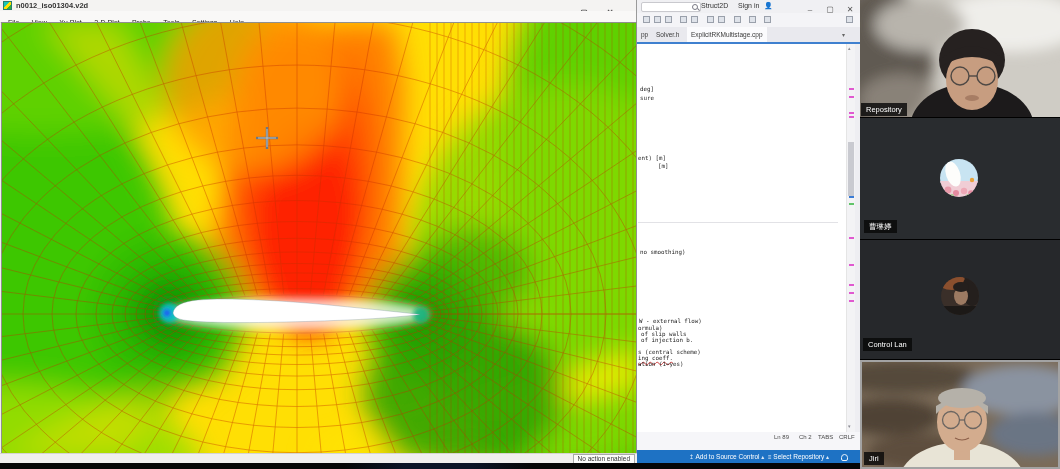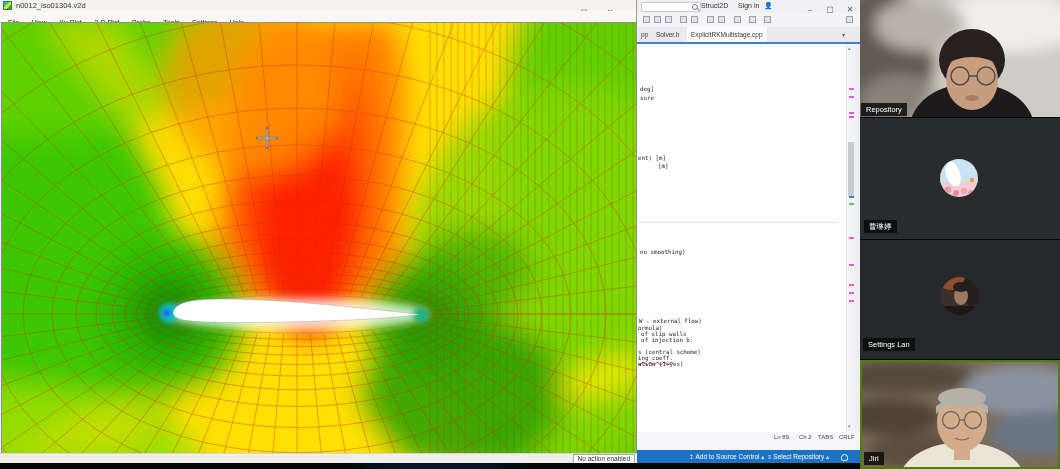--- a/index.html
+++ b/index.html
@@ -4,21 +4,21 @@
 <style>
   html,body{margin:0;padding:0;background:#000;}
   #screen{position:relative;width:1060px;height:469px;background:#000;overflow:hidden;
           font-family:"Liberation Sans",sans-serif;-webkit-font-smoothing:antialiased;}
   .abs{position:absolute;}
   .t{position:absolute;white-space:nowrap;}
 
   
   #cfd{left:0;top:0;width:637px;height:463px;background:#f2f1f0;border-right:1px solid #9a9a9a;
        box-shadow:3px 0 6px rgba(0,0,0,.35);box-sizing:border-box;}
-  #cfd-titlebar{left:0;top:0;width:100%;height:11px;background:#f4f3f2;}
+  #cfd-titlebar{left:0;top:0;width:100%;height:11px;background:#f4f3f2;font-weight:bold;}
   #cfd-appicon{left:3px;top:1px;width:9px;height:9px;background:linear-gradient(135deg,#19c8b4 0 40%,#ffe000 40% 70%,#2fae3c 70%);border:1px solid #2a7b6f;box-sizing:border-box;}
   #cfd-title{left:16px;top:1px;font-size:7.5px;color:#333;}
   .winbtn{font-size:8px;color:#555;width:22px;text-align:center;display:inline-block;}
   #cfd-menubar{left:0;top:11px;width:100%;height:11px;background:#f9f8f7;border-bottom:1px solid #e3e2e0;}
   .menu-item{display:inline-block;font-size:7px;color:#222;margin-left:8px;line-height:10px;}
   #cfd-canvas{left:1px;top:22px;width:634px;height:430px;border:1px solid #8f8f8f;background:#ffdf04;}
   #cfd-statusbar{left:0;top:453px;width:637px;height:10px;background:#f0efee;border-top:1px solid #d5d4d2;}
   #cfd-status-btn{right:2px;top:0px;left:auto;font-size:6.5px;color:#333;background:#fbfbfb;border:1px solid #a9a9a9;padding:0px 4px;line-height:8px;}
 
   
@@ -54,21 +54,21 @@
   #vs-statusline{left:0;top:432px;width:223px;height:18px;background:#f6f6f9;}
   .statitem{position:absolute;top:2px;font-size:6px;color:#4a4a4a;}
   #vs-bluebar{left:0;top:450px;width:223px;height:13px;background:#1e72c4;color:#fff;font-size:6.5px;line-height:13px;}
   #vs-bluebar .ico{color:#dce9f7;font-size:6px;}
   #bell-icon{left:204px;top:4px;width:5px;height:5px;border:1px solid #eaf2fb;border-radius:50% 50% 2px 2px;}
 
   
   #panel{left:860px;top:0;width:200px;height:469px;background:#000;}
   .tile{position:absolute;left:0;width:200px;overflow:hidden;background:#26282b;}
   .namelabel{position:absolute;background:rgba(8,8,8,.82);color:#fff;font-size:7.5px;line-height:9px;padding:2px 5px;}
-  #tile-4{box-sizing:border-box;border:2px solid #4d7c0f;}
+  #tile-4{box-sizing:border-box;border:2px solid #a3a3a3;}
 </style>
 </head>
 <body>
 
 <div id="screen">
 
   <div id="cfd" class="abs">
     <div id="cfd-titlebar" class="abs">
       <div id="cfd-appicon" class="abs"></div>
       <span id="cfd-title" class="t">n0012_iso01304.v2d</span>
@@ -420,21 +420,21 @@
           </defs>
         <g clip-path="url(#av3)">
           <rect x="81" y="37" width="38" height="38" fill="#3a2f29"></rect>
           <ellipse cx="92" cy="42" rx="14" ry="8" fill="#8a4f2e"></ellipse>
           <ellipse cx="112" cy="50" rx="10" ry="16" fill="#241f1d"></ellipse>
           <ellipse cx="101" cy="56" rx="7" ry="9" fill="#9c7a62"></ellipse>
           <ellipse cx="101" cy="47" rx="8" ry="5" fill="#241f1d"></ellipse>
           <rect x="81" y="66" width="38" height="10" fill="#1c1917"></rect>
         </g>
       </svg>
-      <span class="namelabel" style="left:3px;bottom:8px;">Settings Lan</span>
+      <span class="namelabel" style="left:3px;bottom:8px;">Control Lan</span>
     </div>
 
     <div class="tile" id="tile-4" style="top:360px;height:109px;">
       <svg width="200" height="109">
         <defs>
             <filter id="pb4" x="-40%" y="-40%" width="180%" height="180%">
               <feGaussianBlur stdDeviation="6"></feGaussianBlur>
             </filter>
           </defs>
         <rect width="200" height="109" fill="#7b6b58"></rect>

